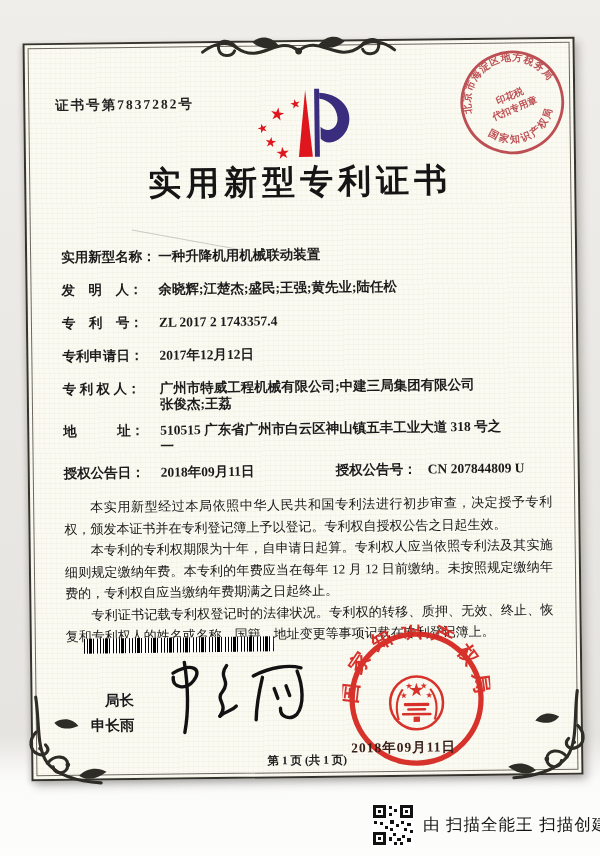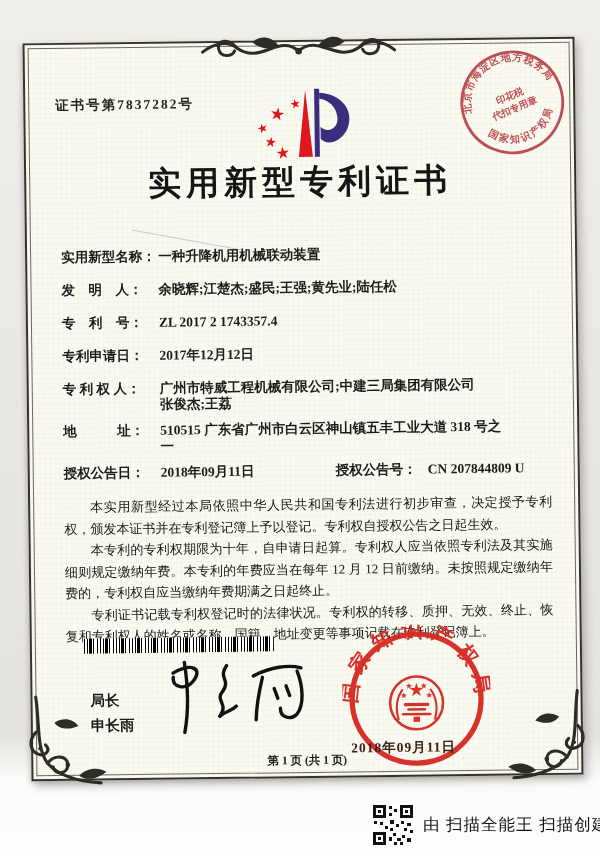--- a/index.html
+++ b/index.html
@@ -29,21 +29,21 @@
   .fvalue{flex:1;}
   .cont{margin-left:97px;line-height:18px;margin-top:-9px;margin-bottom:7px;}
   .two-col{display:flex;margin-bottom:0;}
   .col-a{flex:0 0 272px;display:flex;}
   .col-b{flex:1;display:flex;}
   .col-b .flabel{flex:0 0 92px;}
   .paras{position:absolute;left:34px;right:26px;top:452px;font-size:13px;line-height:21.5px;color:#161616;text-align:justify;font-weight:500;}
   .paras p{margin:0;text-indent:2em;}
   .barcode{position:absolute;left:52px;top:594px;width:190px;height:15px;
     background:repeating-linear-gradient(90deg,#000 0 1.5px,#fff 1.5px 3px,#000 3px 4px,#fff 4px 5px,#000 5px 8px,#fff 8px 9.5px,#000 9.5px 10.5px,#fff 10.5px 13.5px,#000 13.5px 14.5px,#fff 14.5px 16px);}
-  .signer{position:absolute;left:58px;top:644px;font-size:14.5px;font-weight:600;line-height:25px;color:#1a1a1a;}
+  .signer{position:absolute;left:58px;top:644px;font-size:14.5px;font-weight:600;line-height:25px;color:#1a1a1a;text-align:right;}
   .sig{position:absolute;left:118px;top:608px;}
   .seal{position:absolute;left:310px;top:584px;opacity:.94;}
   .sealdate{position:absolute;left:318px;top:698px;width:150px;font-size:13.5px;font-weight:700;color:#3a2019;letter-spacing:1px;}
   .pagefoot{position:absolute;left:0;right:0;top:711px;text-align:center;font-size:11.5px;font-weight:600;color:#222;}
   .taxstamp{position:absolute;left:430px;top:6px;opacity:.88;}
   .flo-corner{position:absolute;width:92px;height:92px;}
   .flo-bl{left:-6px;bottom:-8px;}
   .flo-br{right:-6px;bottom:-8px;transform:scaleX(-1);}
   .flo-top{position:absolute;left:50%;top:-15px;transform:translateX(-50%);}
   .credit{position:absolute;left:372px;top:804px;display:flex;align-items:center;gap:9px;}

